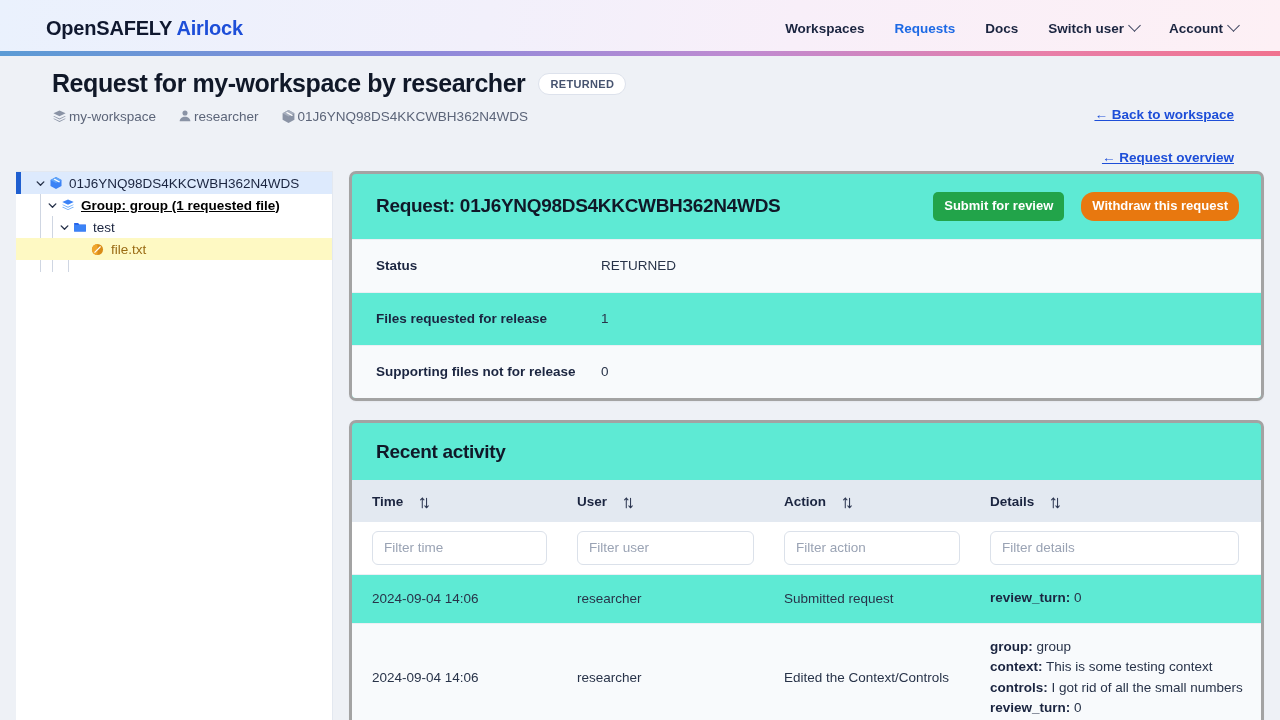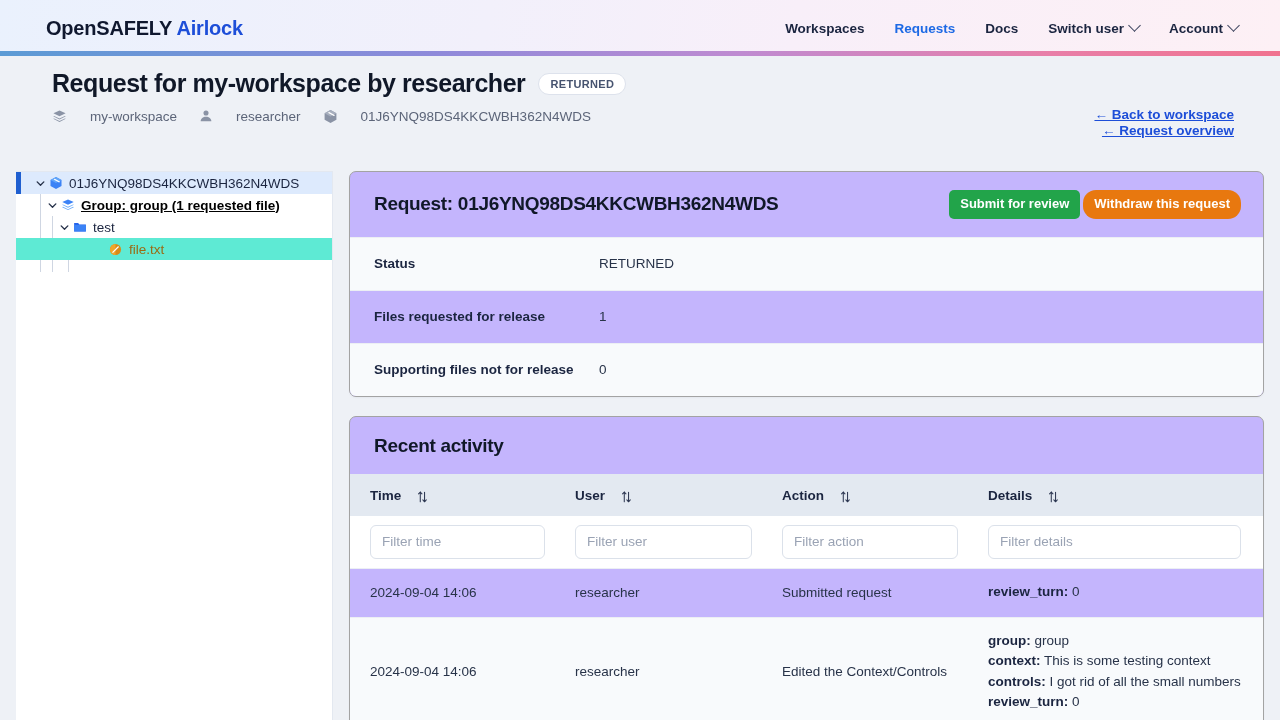--- a/index.html
+++ b/index.html
@@ -95,40 +95,40 @@
     white-space: nowrap;
   }
   .meta-row {
     display: flex;
     align-items: center;
     gap: 22px;
     margin-top: 11px;
     font-size: 13.5px;
     color: #5c6579;
   }
-  .meta-item { display: flex; align-items: flex-start; gap: 23px; white-space: nowrap; }
+  .meta-item { display: flex; align-items: flex-start; gap: 2px; white-space: nowrap; }
   .meta-item svg { display: block; }
 
   .head-links {
     position: absolute;
     top: 15px;
     right: 46px;
     text-align: right;
   }
   .head-link {
     display: block;
     font-size: 13.5px;
     font-weight: bold;
     color: #1d4ed8;
     text-decoration: underline;
     white-space: nowrap;
     cursor: pointer;
     margin-top: 36px;
   }
-  .head-link + .head-link { margin-top: 1px; }
+  .head-link + .head-link { margin-top: 28px; }
 
   
   .body-split {
     display: flex;
     align-items: stretch;
     height: 585px;
     gap: 0;
   }
 
   
@@ -154,21 +154,21 @@
   .tree-row.level0 { padding-left: 18px; background: #ddeafd; }
   .tree-row.level0::before {
     content: "";
     position: absolute;
     left: 0; top: 0; bottom: 0;
     width: 5px;
     background: #1f5fd0;
   }
   .tree-row.level1 { padding-left: 30px; }
   .tree-row.level2 { padding-left: 42px; }
-  .tree-row.level3 { padding-left: 78px; background: #5eead4; }
+  .tree-row.level3 { padding-left: 60px; background: #fef9c3; }
 
   .twisty {
     width: 13px;
     flex: 0 0 13px;
     color: #404a63;
     font-size: 10px;
     line-height: 1;
     display: inline-flex;
     align-items: center;
     justify-content: center;
@@ -202,43 +202,43 @@
     background: #cfd6e2;
   }
 
   
   .main {
     flex: 1 1 auto;
     padding: 0 16px 0 16px;
     overflow: hidden;
   }
   .card {
-    background: #c4b5fd;
-    border: 1px solid #a3a3a3;
+    background: #5eead4;
+    border: 3px solid #a3a3a3;
     border-radius: 7px;
     overflow: hidden;
     box-shadow: 0 1px 2px rgba(16,24,40,0.04);
   }
   .card + .card { margin-top: 19px; }
 
   .card-head {
     display: flex;
     align-items: center;
     justify-content: space-between;
     padding: 18px 22px 18px 24px;
     gap: 12px;
   }
   .card-title {
     font-size: 19px;
     font-weight: bold;
     letter-spacing: -0.3px;
     color: #101828;
     white-space: nowrap;
   }
-  .card-actions { display: flex; align-items: center; gap: 3px; }
+  .card-actions { display: flex; align-items: center; gap: 17px; }
   .btn {
     border: none;
     border-radius: 5px;
     font-family: "Liberation Sans", sans-serif;
     font-size: 13px;
     font-weight: bold;
     color: #ffffff;
     padding: 7px 11px;
     white-space: nowrap;
     cursor: pointer;

